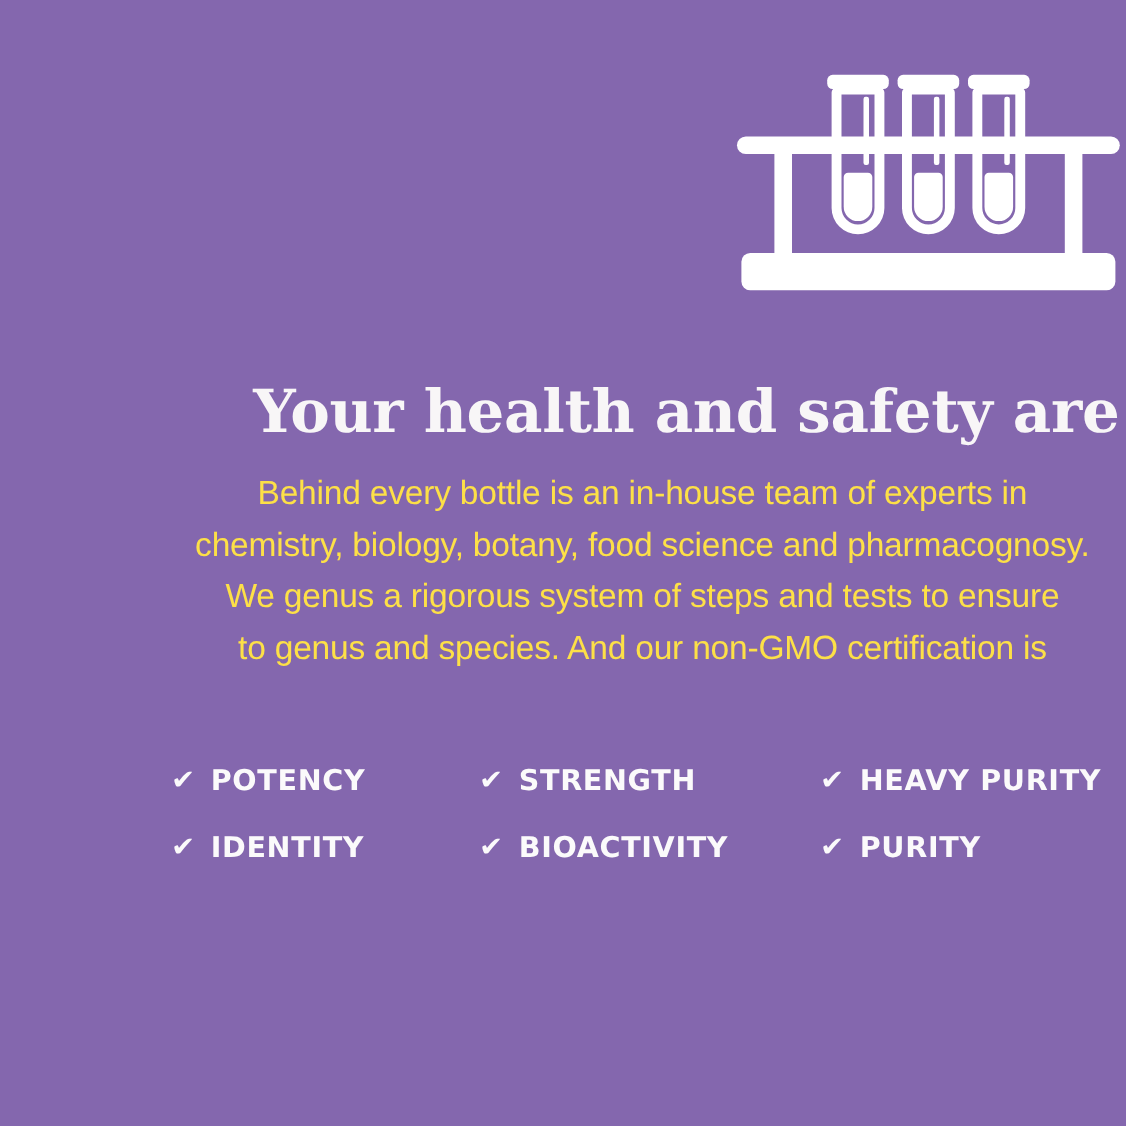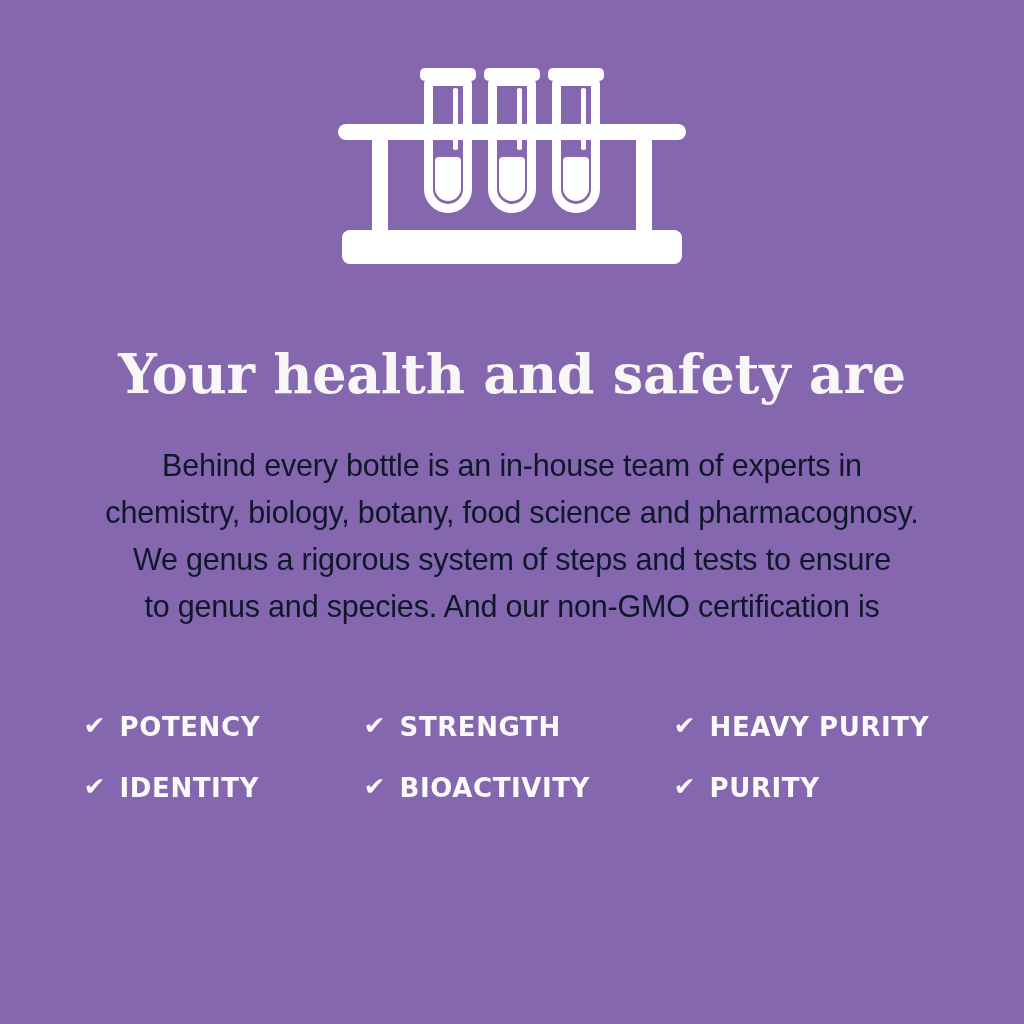--- a/index.html
+++ b/index.html
@@ -17,21 +17,21 @@
     -webkit-font-smoothing: antialiased;
   }
 
   .card {
     position: relative;
     width: 1024px;
     height: 1024px;
     background: #8467ae;
     display: flex;
     flex-direction: column;
-    align-items: center;
+    align-items: flex-end;
   }
 
   
   .icon-wrap {
     margin-top: 64px;
     width: 360px;
     height: 204px;
     display: flex;
     justify-content: center;
     align-items: flex-start;
@@ -48,24 +48,24 @@
     font-weight: bold;
     font-size: 54px;
     line-height: 1.26;
     letter-spacing: -0.3px;
   }
   .headline .hl-line { display: block; white-space: nowrap; }
   .headline .hl-line + .hl-line { margin-top: -2px; }
 
   
   .body-copy {
-    margin-top: 34px;
+    margin-top: 17px;
     width: 880px;
     text-align: center;
-    color: #0f172a;
+    color: #fde047;
     font-family: "Liberation Sans", sans-serif;
     font-size: 30.5px;
     line-height: 47px;
     font-weight: 400;
     letter-spacing: -0.2px;
   }
   .body-copy .bc-line { display: block; white-space: nowrap; }
 
   
   .checklist {

